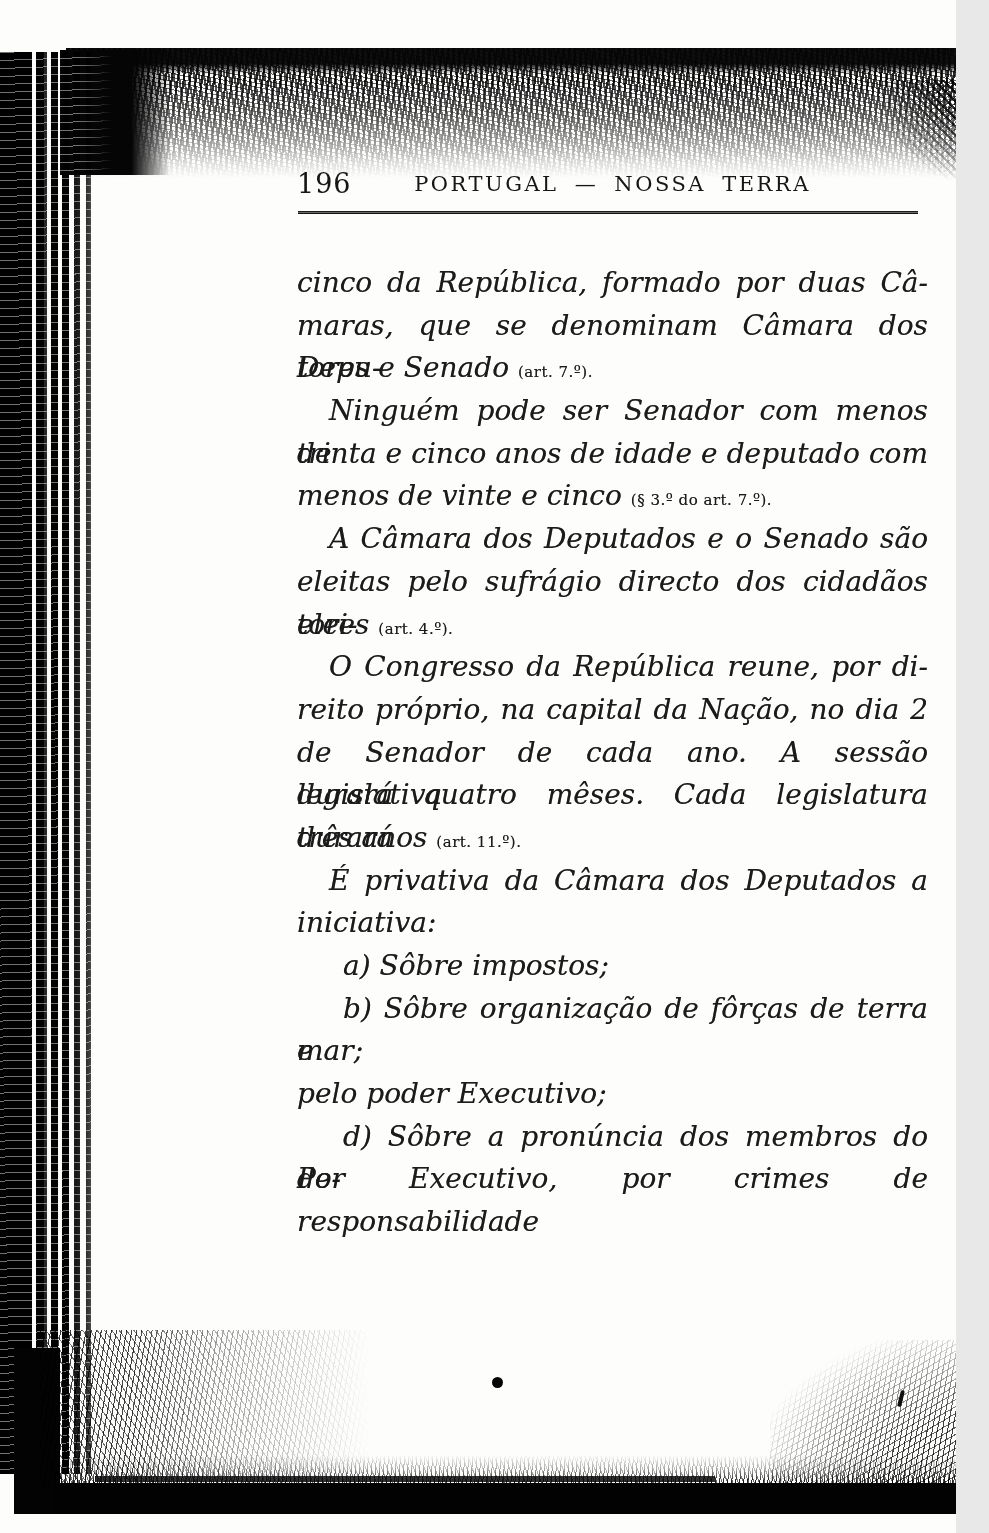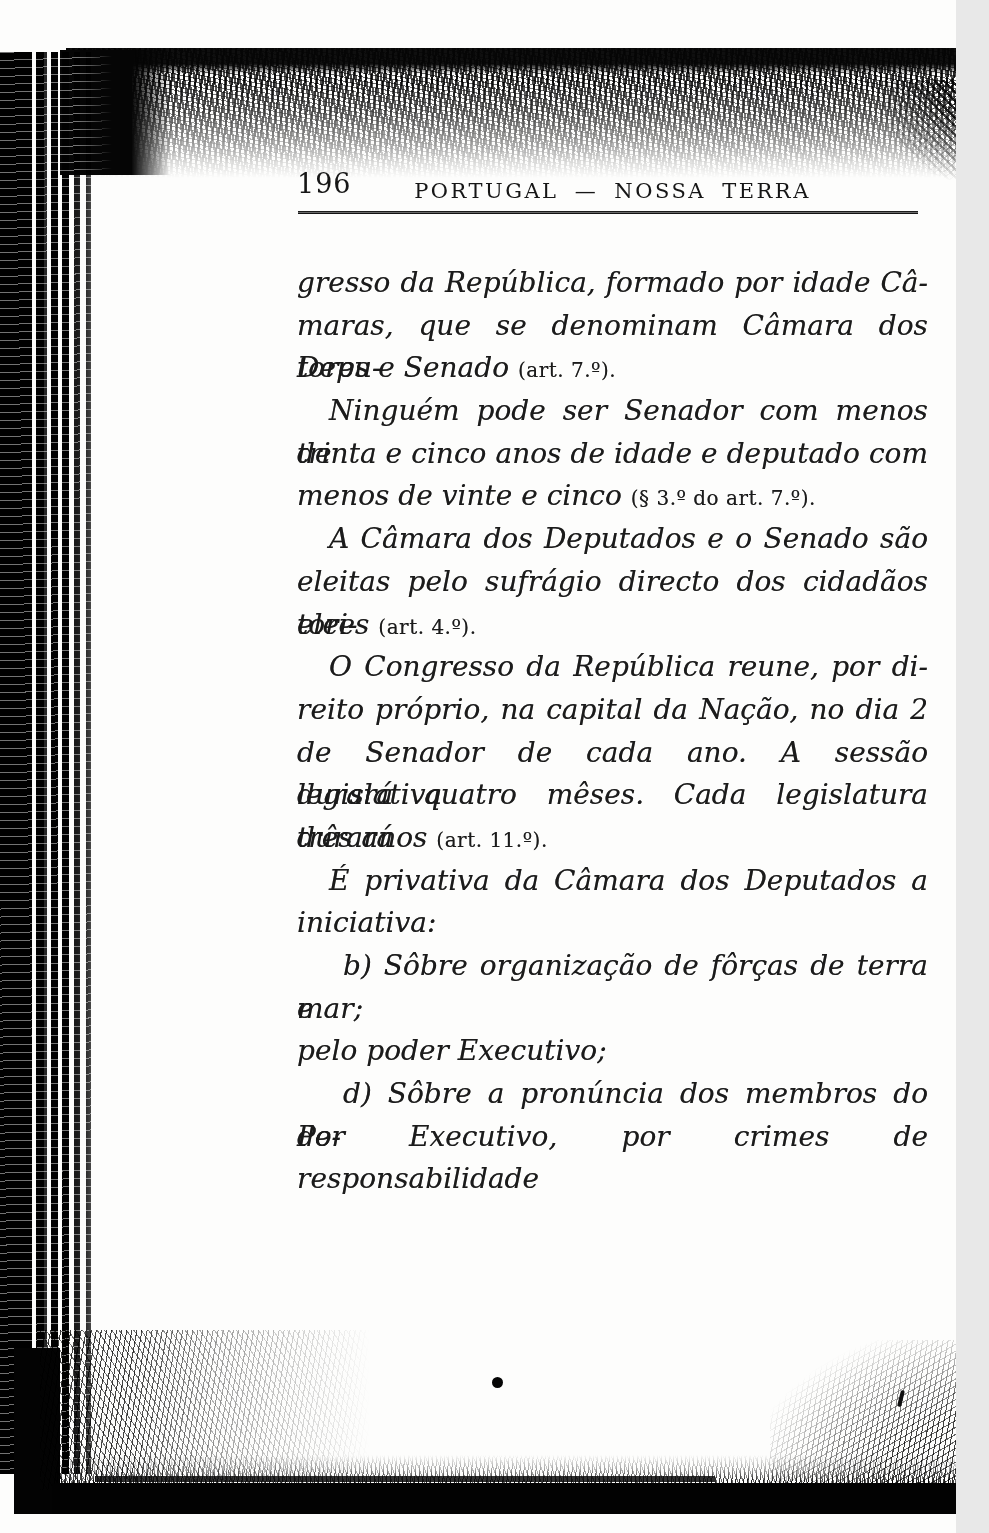--- a/index.html
+++ b/index.html
@@ -90,37 +90,37 @@
   .header{
     position:absolute;left:297px;top:168px;width:631px;height:32px;
     color:#161616;
   }
   .pagenum{
     position:absolute;left:0;top:0;
     font-size:27px;letter-spacing:1px;
   }
   .running{
     position:absolute;left:0;right:0;top:4px;text-align:center;
-    font-size:21px;letter-spacing:2.5px;word-spacing:7px;margin-top:7px;
+    font-size:21px;letter-spacing:2.5px;word-spacing:7px;
   }
   .rule{
     position:absolute;left:298px;top:211px;width:620px;height:3px;
     background:linear-gradient(to bottom,#1c1c1c 0 1px,#6a6a6a 1px 2px,#141414 2px 3px);
   }
   .body-text{
     position:absolute;left:297px;top:262px;width:631px;
     font-style:italic;font-size:28px;line-height:42.7px;
     color:#1b1b1b;
     text-shadow:0 0 .5px rgba(20,20,20,.55);
   }
   .ln{height:42.7px;overflow:visible;}
   .j{text-align:justify;text-align-last:justify;}
   .ind{text-indent:32px;}
   .ind2{text-indent:46px;}
-  .ref{font-style:normal;font-size:20px;letter-spacing:.5px;text-align:right;}
+  .ref{font-style:normal;font-size:15px;letter-spacing:.5px;text-align:right;}
 </style>
 </head>
 <body>
 
 <div class="page">
 
   <div class="artifact top-band"></div>
   <div class="artifact top-left-block"></div>
   <div class="artifact top-right-patch"></div>
   <div class="artifact right-strip"></div>
@@ -134,36 +134,37 @@
   <div class="artifact speck-dot"></div>
   <div class="artifact speck-slash"></div>
 
   <div class="header">
     <span class="pagenum">196</span>
     <span class="running">PORTUGAL — NOSSA TERRA</span>
   </div>
   <div class="rule"></div>
 
   <div class="body-text">
-    <div class="ln j"><span>gresso da República, formado por idade Câ-</span></div>
+    <div class="ln j"><span>cinco da República, formado por duas Câ-</span></div>
     <div class="ln j"><span>maras, que se denominam Câmara dos Depu-</span></div>
     <div class="ln"><span>tores e Senado </span><span class="ref">(art. 7.º).</span></div>
     <div class="ln j ind"><span>Ninguém pode ser Senador com menos de</span></div>
     <div class="ln j"><span>trinta e cinco anos de idade e deputado com</span></div>
     <div class="ln"><span>menos de vinte e cinco </span><span class="ref">(§ 3.º do art. 7.º).</span></div>
     <div class="ln j ind"><span>A Câmara dos Deputados e o Senado são</span></div>
     <div class="ln j"><span>eleitas pelo sufrágio directo dos cidadãos elei-</span></div>
     <div class="ln"><span>tores </span><span class="ref">(art. 4.º).</span></div>
     <div class="ln j ind"><span>O Congresso da República reune, por di-</span></div>
     <div class="ln j"><span>reito próprio, na capital da Nação, no dia 2</span></div>
     <div class="ln j"><span>de Senador de cada ano. A sessão legislativa</span></div>
     <div class="ln j"><span>durará quatro mêses. Cada legislatura durará</span></div>
     <div class="ln"><span>três anos </span><span class="ref">(art. 11.º).</span></div>
     <div class="ln j ind"><span>É privativa da Câmara dos Deputados a</span></div>
     <div class="ln"><span>iniciativa:</span></div>
+    <div class="ln ind2"><span>a) Sôbre impostos;</span></div>
     <div class="ln j ind2"><span>b) Sôbre organização de fôrças de terra e</span></div>
     <div class="ln"><span>mar;</span></div>
     <div class="ln"><span>pelo poder Executivo;</span></div>
     <div class="ln j ind2"><span>d) Sôbre a pronúncia dos membros do Po-</span></div>
     <div class="ln j"><span>der Executivo, por crimes de responsabilidade</span></div>
   </div>
 
 </div>
 
 </body></html>

